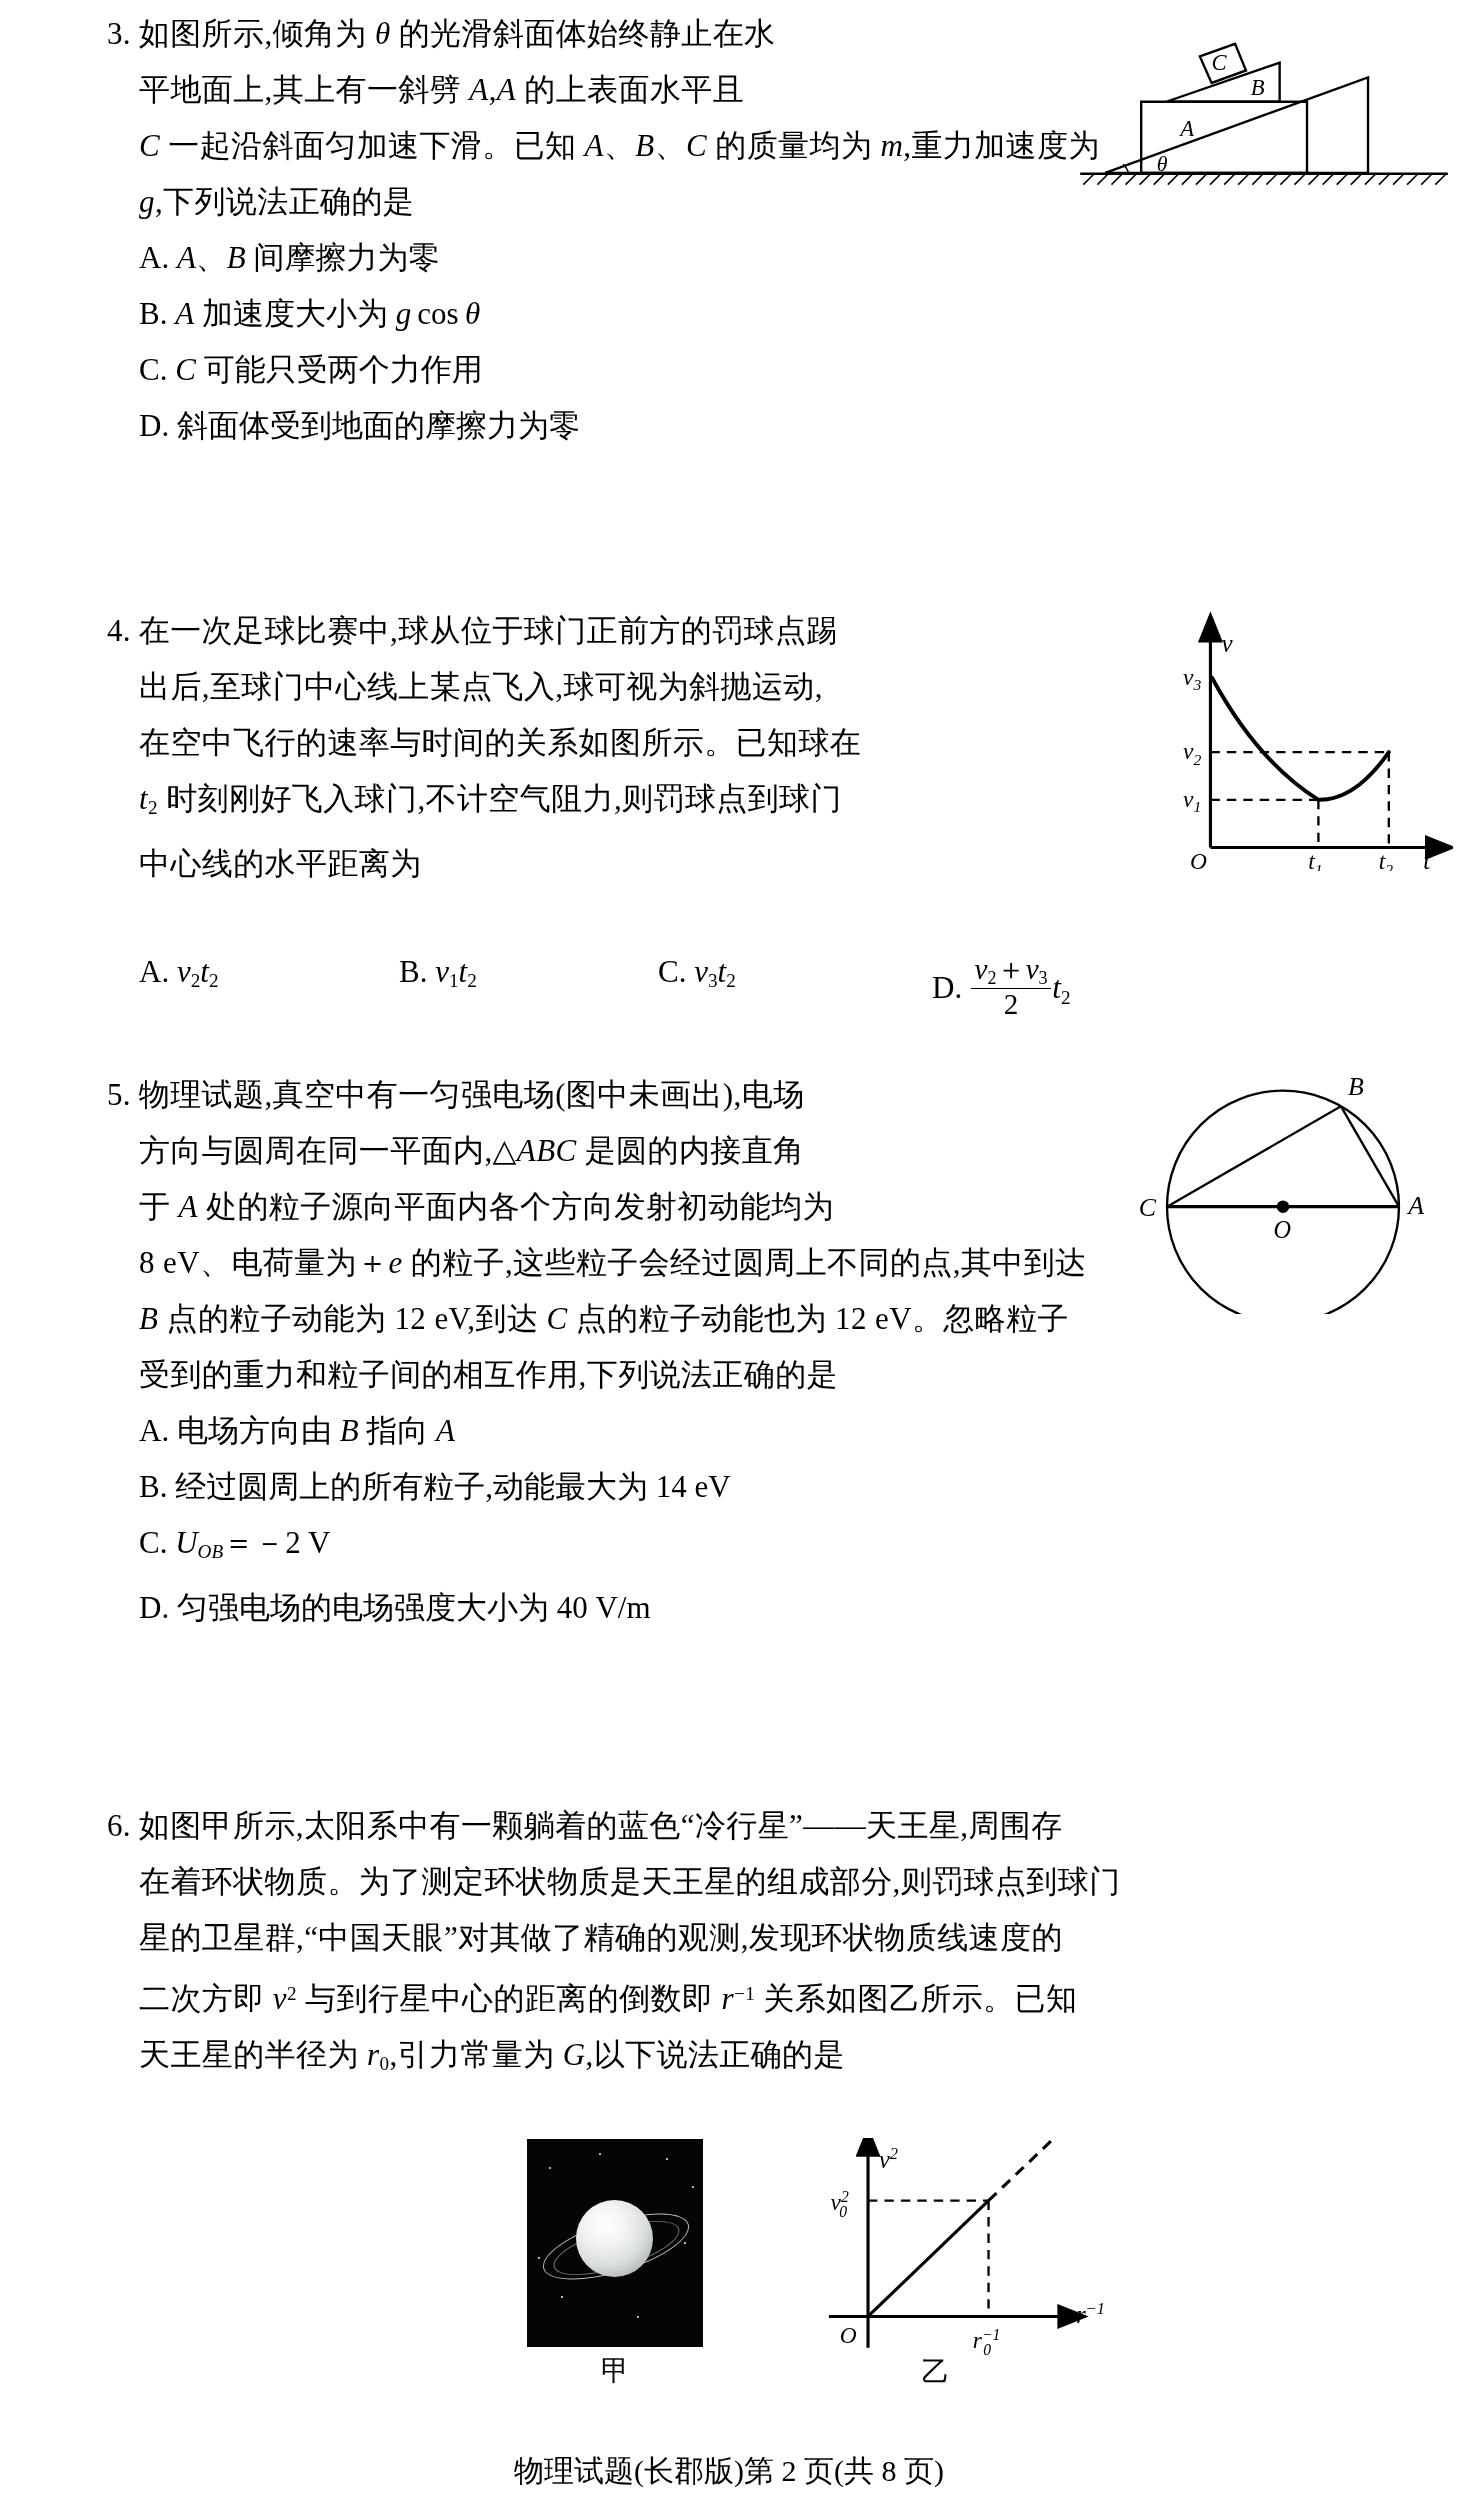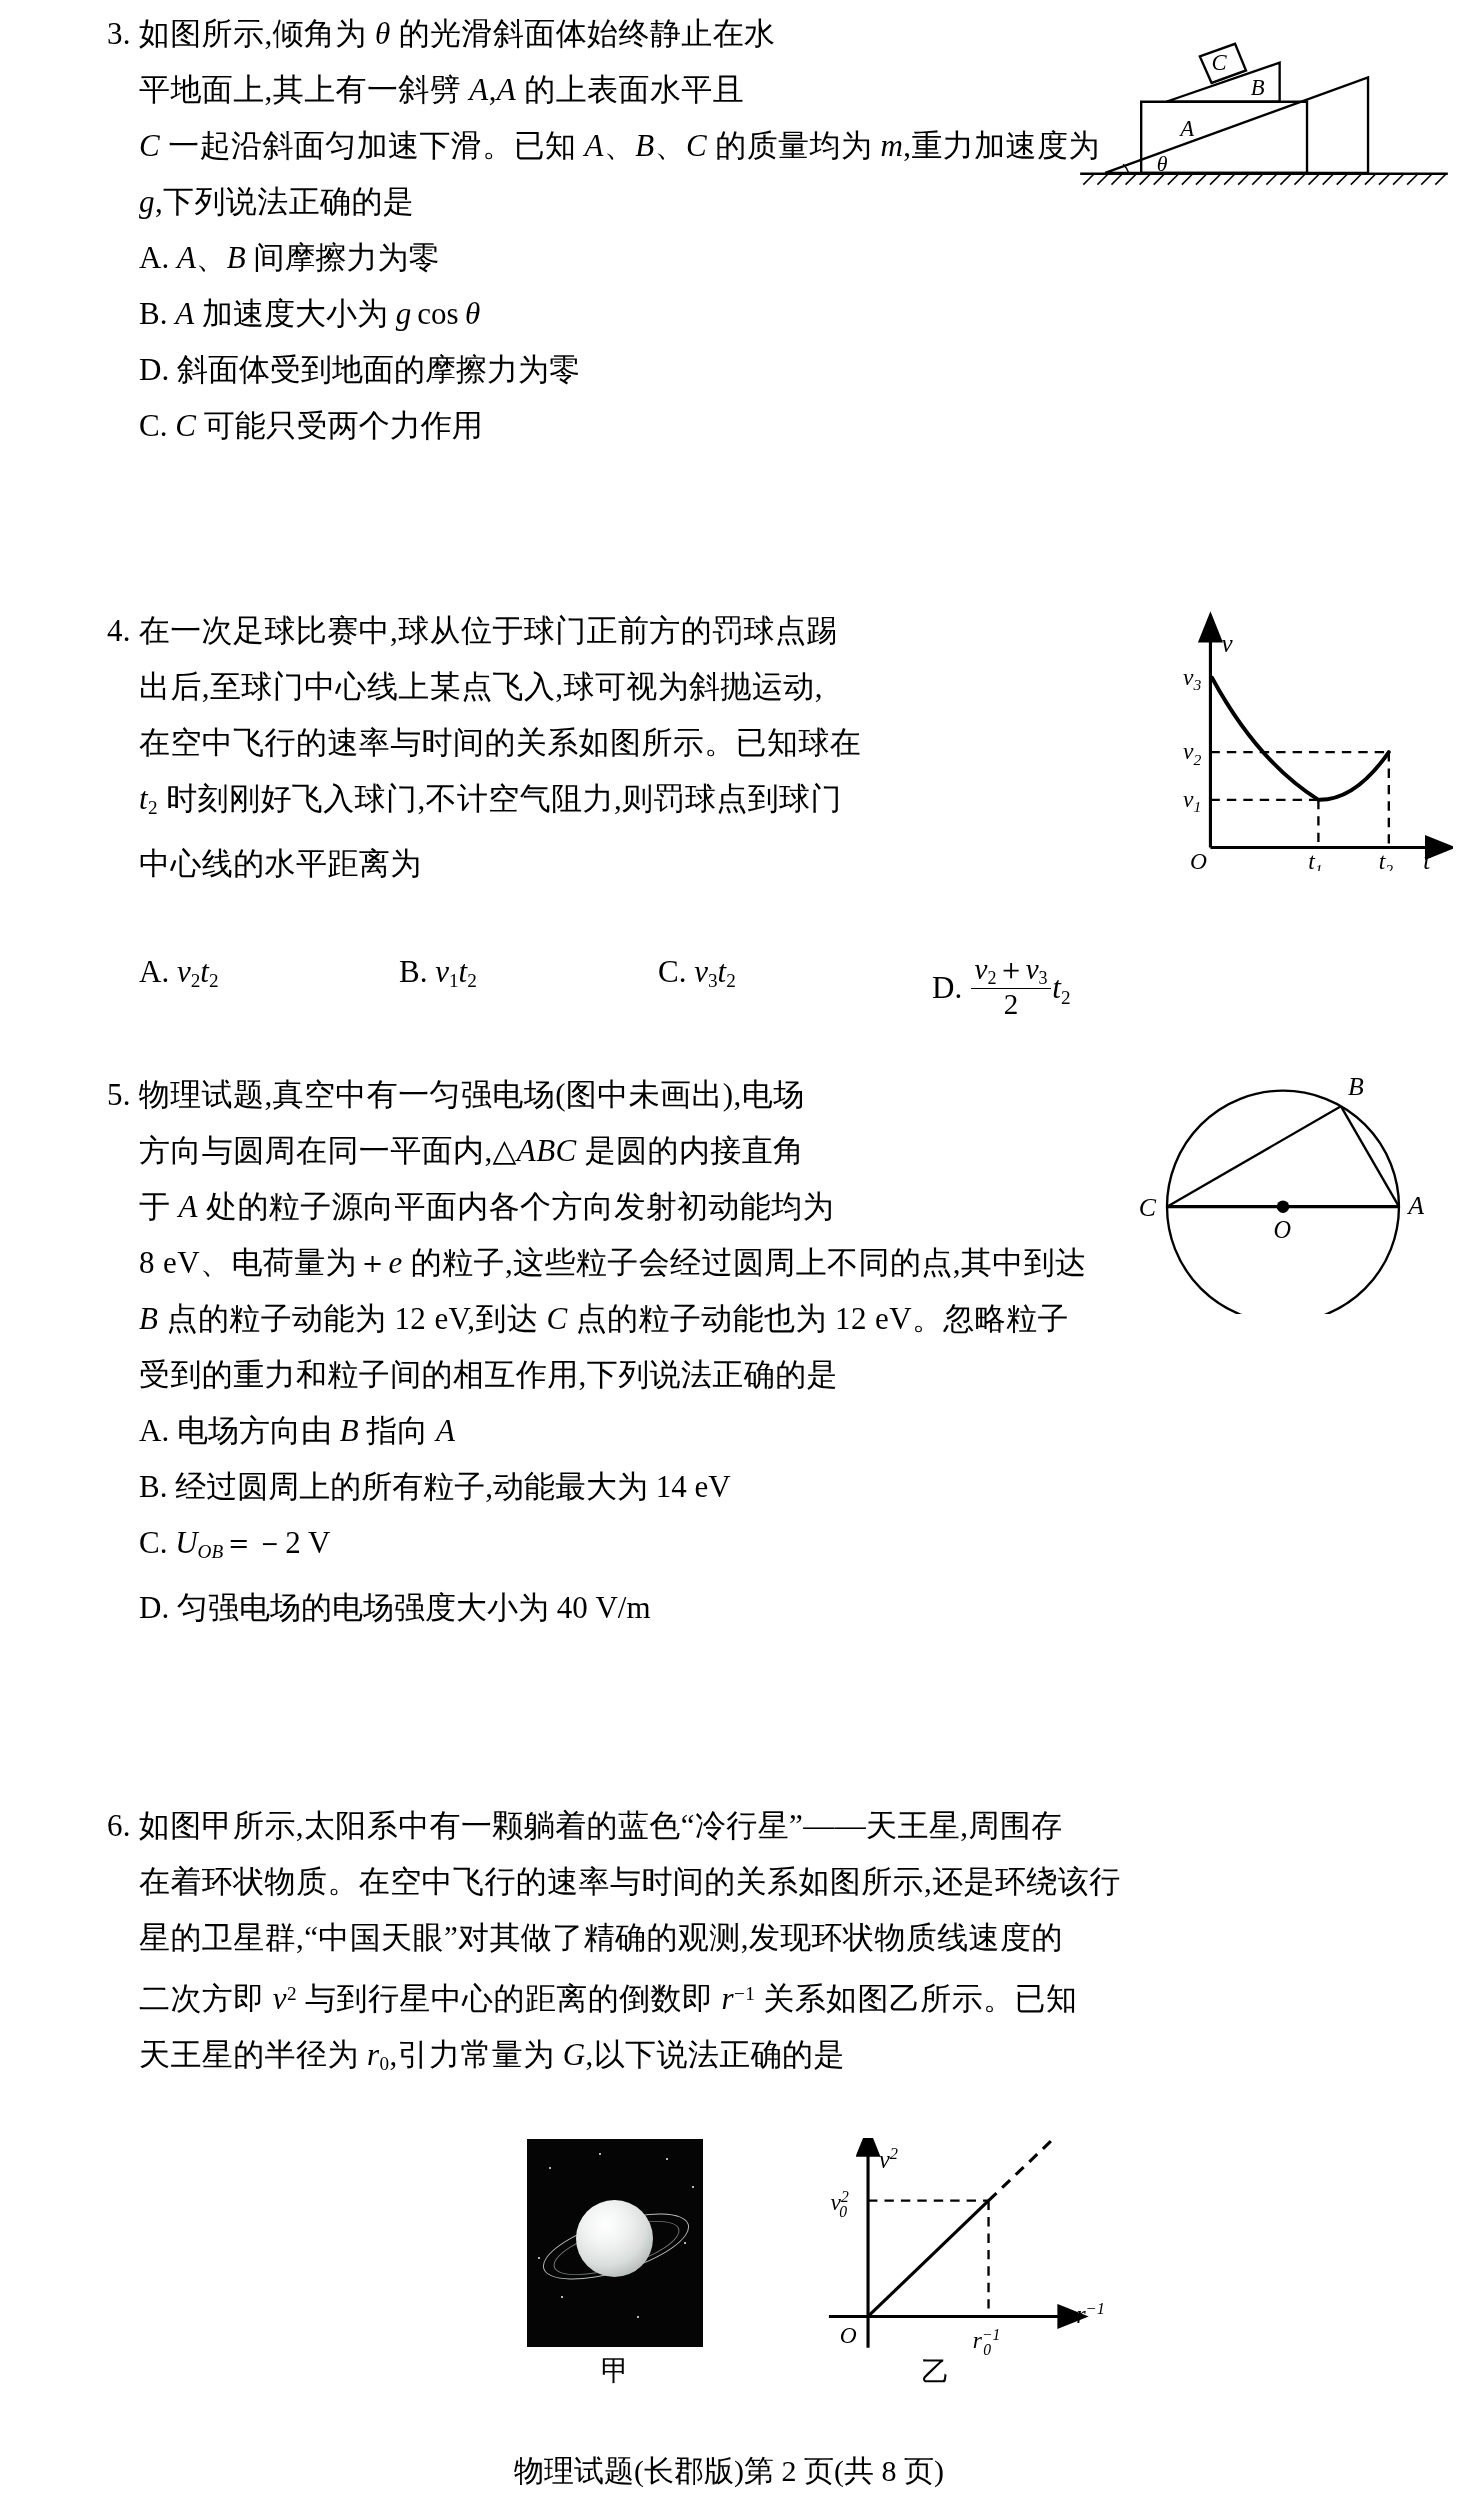--- a/index.html
+++ b/index.html
@@ -148,22 +148,22 @@
       <span class="indent"></span><span>平地面上,其上有一斜劈&nbsp;<i class="v">A</i>,<i class="v">A</i>&nbsp;的上表面水平且</span>
     </div>
     <div class="qline">
       <span class="indent"></span><span><i class="v">C</i>&nbsp;一起沿斜面匀加速下滑。已知&nbsp;<i class="v">A</i>、<i class="v">B</i>、<i class="v">C</i>&nbsp;的质量均为&nbsp;<i class="v">m</i>,重力加速度为</span>
     </div>
     <div class="qline">
       <span class="indent"></span><span><i class="v">g</i>,下列说法正确的是</span>
     </div>
     <div class="opt">A.&nbsp;<i class="v">A</i>、<i class="v">B</i>&nbsp;间摩擦力为零</div>
     <div class="opt">B.&nbsp;<i class="v">A</i>&nbsp;加速度大小为&nbsp;<i class="v">g</i> cos <i class="v">θ</i></div>
+    <div class="opt">C.&nbsp;<i class="v">C</i>&nbsp;可能只受两个力作用</div>
     <div class="opt">D.&nbsp;斜面体受到地面的摩擦力为零</div>
-    <div class="opt">C.&nbsp;<i class="v">C</i>&nbsp;可能只受两个力作用</div>
   </div>
 
   <div class="fig" id="fig-q3">
     <svg width="368" height="176" viewBox="0 0 470 225">
 
       <line x1="0" y1="208" x2="470" y2="208" stroke="#000" stroke-width="3"></line>
       <g stroke="#000" stroke-width="2">
         <line x1="4" y1="222" x2="18" y2="208"></line>
         <line x1="22" y1="222" x2="36" y2="208"></line>
         <line x1="40" y1="222" x2="54" y2="208"></line>
@@ -308,21 +308,21 @@
       <text x="392" y="178" font-family="Liberation Serif, serif" font-size="33" font-style="italic">A</text>
       <text x="220" y="208" font-family="Liberation Serif, serif" font-size="31" font-style="italic">O</text>
     </svg>
   </div>
 
   <div id="q6" class="q">
     <div class="qline">
       <span class="num">6.</span><span>如图甲所示,太阳系中有一颗躺着的蓝色“冷行星”——天王星,周围存</span>
     </div>
     <div class="qline">
-      <span class="indent"></span><span>在着环状物质。在空中飞行的速率与时间的关系如图所示,还是环绕该行</span>
+      <span class="indent"></span><span>在着环状物质。为了测定环状物质是天王星的组成部分,则罚球点到球门</span>
     </div>
     <div class="qline">
       <span class="indent"></span><span>星的卫星群,“中国天眼”对其做了精确的观测,发现环状物质线速度的</span>
     </div>
     <div class="qline">
       <span class="indent"></span><span>二次方即&nbsp;<i class="v">v</i><sup>2</sup>&nbsp;与到行星中心的距离的倒数即&nbsp;<i class="v">r</i><sup>−1</sup>&nbsp;关系如图乙所示。已知</span>
     </div>
     <div class="qline">
       <span class="indent"></span><span>天王星的半径为&nbsp;<i class="v">r</i><sub>0</sub>,引力常量为&nbsp;<i class="v">G</i>,以下说法正确的是</span>
     </div>

